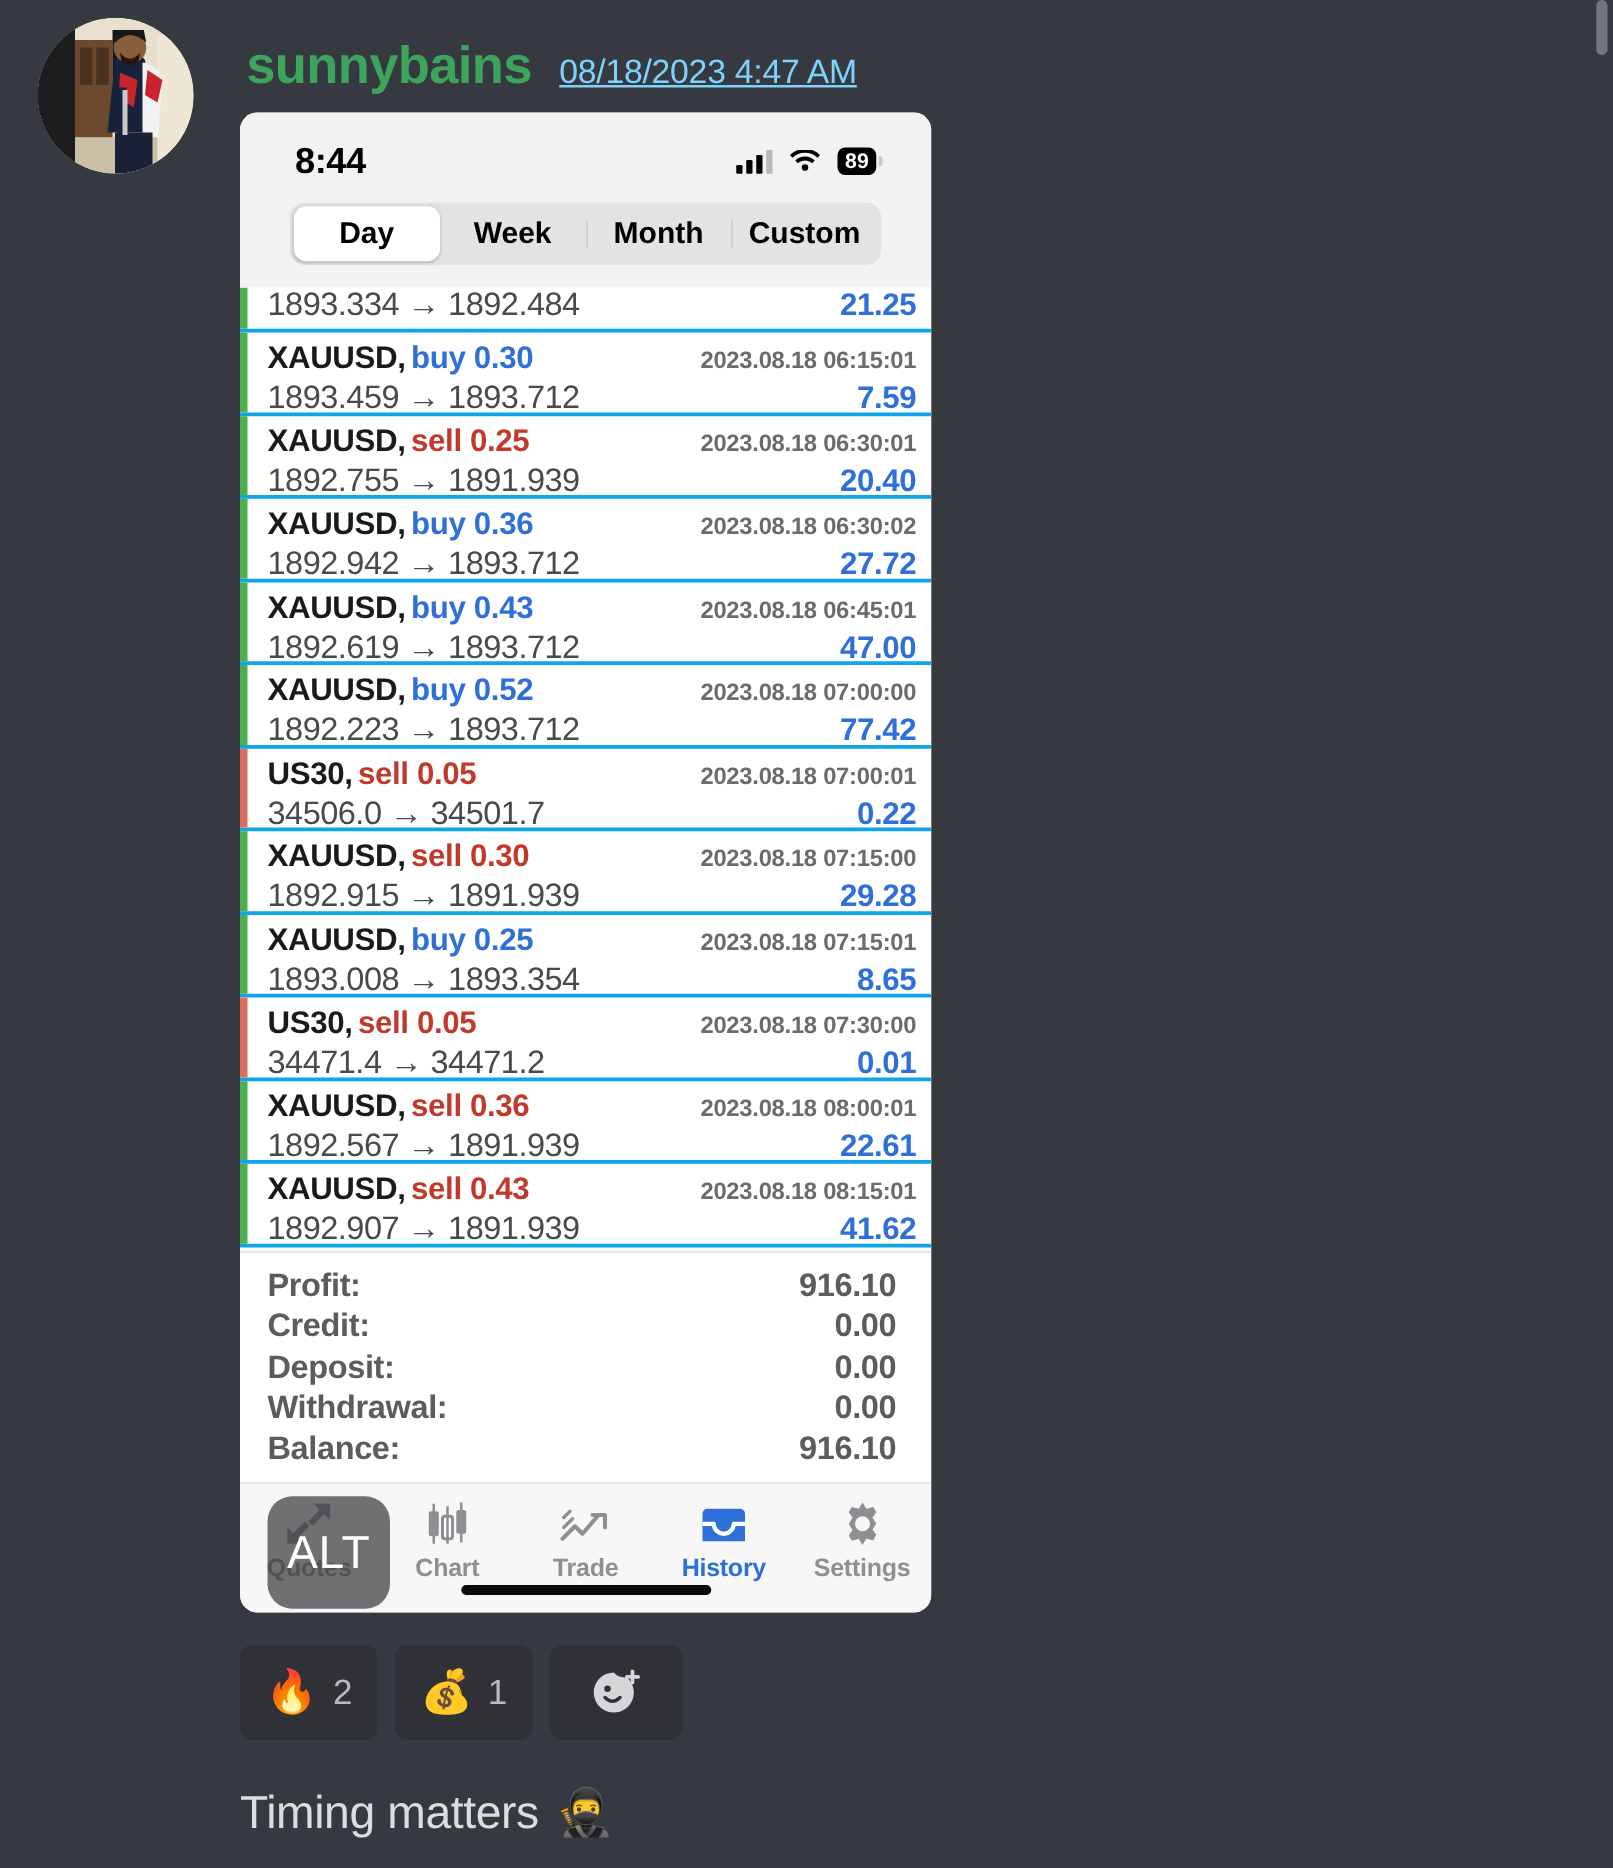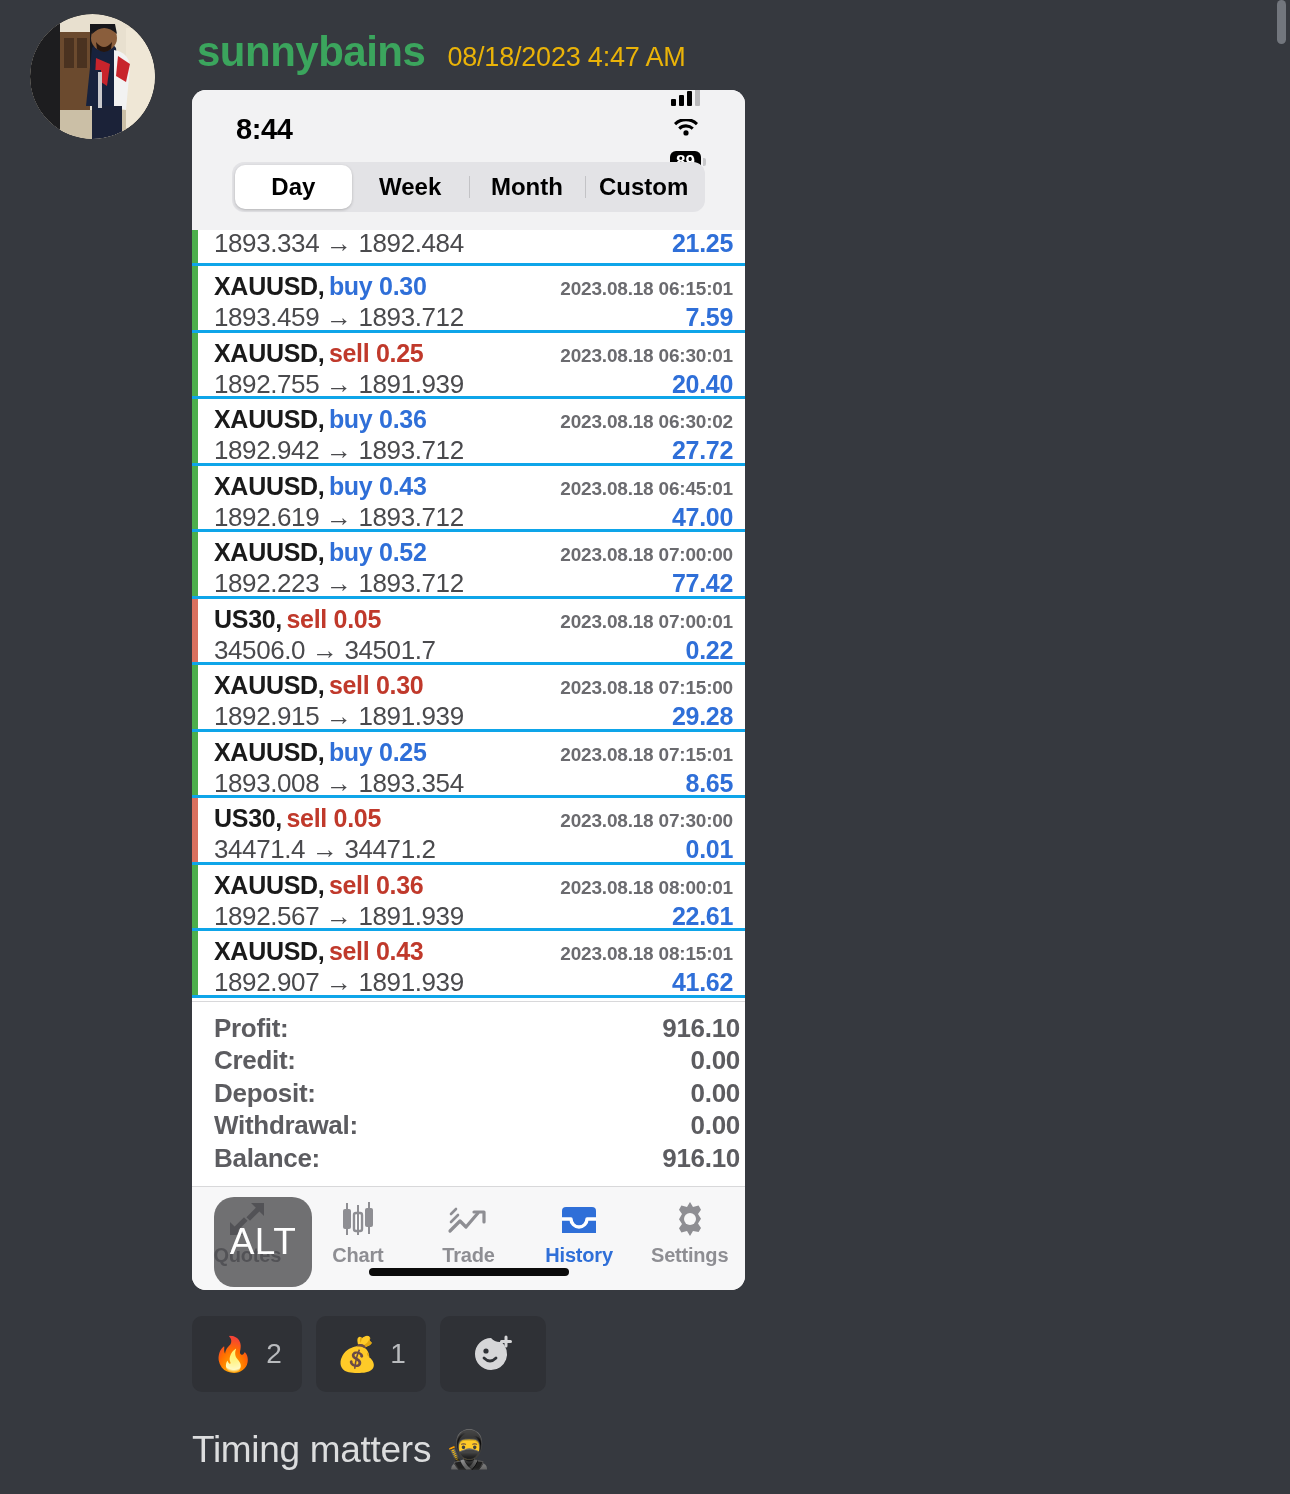--- a/index.html
+++ b/index.html
@@ -37,23 +37,24 @@
     padding-left: 42px;
     padding-top: 14px;
   }
   .author-name {
     color: #3ba55d;
     font-size: 42px;
     font-weight: 700;
     letter-spacing: -0.5px;
   }
   .msg-time {
-    color: #eab308;
+    color: #7dd3fc;
     font-size: 27px;
     letter-spacing: -0.2px;
+    text-decoration: underline;
   }
 
   
   .phone {
     position: absolute;
     left: 192px;
     top: 90px;
     width: 553px;
     height: 1200px;
     background: #ffffff;
@@ -70,21 +71,21 @@
     align-items: center;
     justify-content: space-between;
     padding: 6px 44px 0 44px;
   }
   .status-time {
     font-size: 29px;
     font-weight: 700;
     color: #000;
     letter-spacing: -0.4px;
   }
-  .status-icons { display: flex; align-items: center; gap: 13px; flex-direction: column; }
+  .status-icons { display: flex; align-items: center; gap: 13px; }
 
   .signal { display: flex; align-items: flex-end; gap: 3px; height: 20px; }
   .signal i { width: 5px; background: #000; border-radius: 1px; display: block; }
   .signal i:nth-child(1) { height: 7px; }
   .signal i:nth-child(2) { height: 11px; }
   .signal i:nth-child(3) { height: 15px; }
   .signal i:nth-child(4) { height: 19px; background: #b9b9bb; }
 
   .battery-pill {
     background: #000;
@@ -194,21 +195,21 @@
   .pl {
     font-size: 25px;
     font-weight: 700;
     color: #2f6fd8;
     letter-spacing: -0.3px;
   }
 
   
   .summary {
     background: #fff;
-    padding: 10px 5px 12px 22px;
+    padding: 10px 28px 12px 22px;
     border-top: 1px solid #d8d8da;
   }
   .sum-row {
     display: flex;
     justify-content: space-between;
     font-size: 26px;
     font-weight: 700;
     color: #5c5c60;
     line-height: 32.5px;
     letter-spacing: -0.3px;

